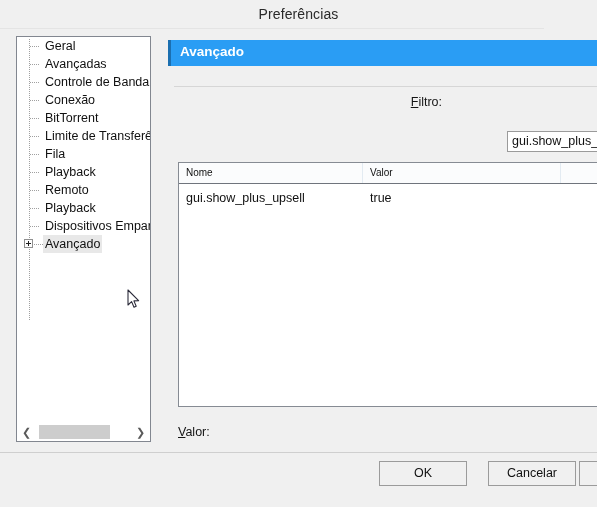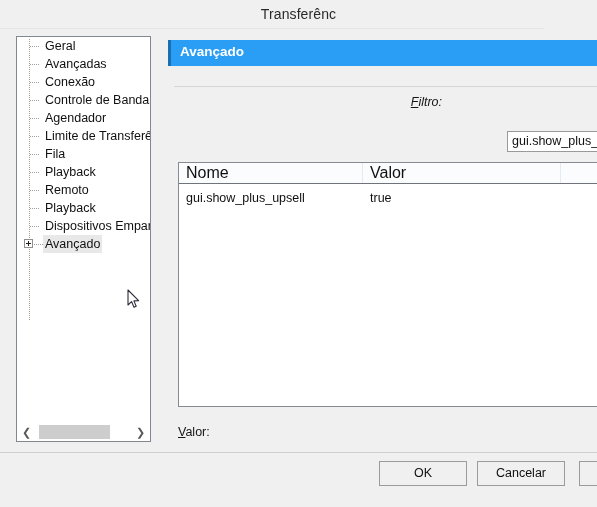--- a/index.html
+++ b/index.html
@@ -195,21 +195,20 @@
     white-space: nowrap;
   }
 
   
   #filter-label {
     position: absolute;
     right: 102px; top: 66px;
     font-size: 12.5px;
     color: #151515;
     white-space: nowrap;
-    font-style: italic;
   }
   #filter-label u { text-decoration: underline; }
   #filter-input {
     position: absolute;
     left: 507px; top: 102px;
     width: 110px; height: 21px;
     background: #ffffff;
     border: 1px solid #9a9a9a;
     box-sizing: border-box;
     font-family: "Liberation Sans", sans-serif;
@@ -238,21 +237,21 @@
     width: 430px; height: 21px;
     background: #fbfcfd;
     border-bottom: 1px solid #6f747c;
     box-sizing: border-box;
   }
   .th {
     position: absolute;
     top: 0;
     height: 20px;
     line-height: 20px;
-    font-size: 16px;
+    font-size: 10px;
     color: #101010;
     padding-left: 7px;
     box-sizing: border-box;
     border-right: 1px solid #e3ebf2;
     white-space: nowrap;
     background: #fbfcfd;
   }
   #th-nome  { left: 0;   width: 184px; }
   #th-valor { left: 184px; width: 198px; }
   #th-extra { left: 382px; width: 48px; border-right: none; }
@@ -299,65 +298,65 @@
     box-sizing: border-box;
     font-family: "Liberation Sans", sans-serif;
     font-size: 12.5px;
     color: #101010;
     text-align: center;
     line-height: 23px;
     white-space: nowrap;
     overflow: hidden;
   }
   #btn-ok      { left: 379px; width: 88px; }
-  #btn-cancel  { left: 477px; width: 88px; text-align: center; }
+  #btn-cancel  { left: 488px; width: 88px; text-align: center; }
   #btn-apply   { left: 579px; width: 88px; }
 
   
   #cursor {
     position: absolute;
     left: 127px; top: 260px;
     width: 14px; height: 20px;
     pointer-events: none;
   }
 </style>
 </head>
 <body>
 
 <div id="window">
 
   <div id="titlebar">
-    <div id="title-text">Transferênc</div>
+    <div id="title-text">Preferências</div>
   </div>
 
   <div id="client">
 
     <div id="tree-panel">
       <div id="tree-scroll-area">
         <div id="tree-trunk"></div>
 
         <div class="tree-item" style="top:0">
           <div class="tree-branch" style="top:9px"></div>
           <span class="lbl">Geral</span>
         </div>
         <div class="tree-item">
           <div class="tree-branch" style="top:9px"></div>
           <span class="lbl">Avançadas</span>
         </div>
         <div class="tree-item">
           <div class="tree-branch" style="top:9px"></div>
+          <span class="lbl">Controle de Banda</span>
+        </div>
+        <div class="tree-item">
+          <div class="tree-branch" style="top:9px"></div>
           <span class="lbl">Conexão</span>
         </div>
         <div class="tree-item">
           <div class="tree-branch" style="top:9px"></div>
-          <span class="lbl">Controle de Banda</span>
-        </div>
-        <div class="tree-item">
-          <div class="tree-branch" style="top:9px"></div>
-          <span class="lbl">Agendador</span>
+          <span class="lbl">BitTorrent</span>
         </div>
         <div class="tree-item">
           <div class="tree-branch" style="top:9px"></div>
           <span class="lbl">Limite de Transferênc</span>
         </div>
         <div class="tree-item">
           <div class="tree-branch" style="top:9px"></div>
           <span class="lbl">Fila</span>
         </div>
         <div class="tree-item">

